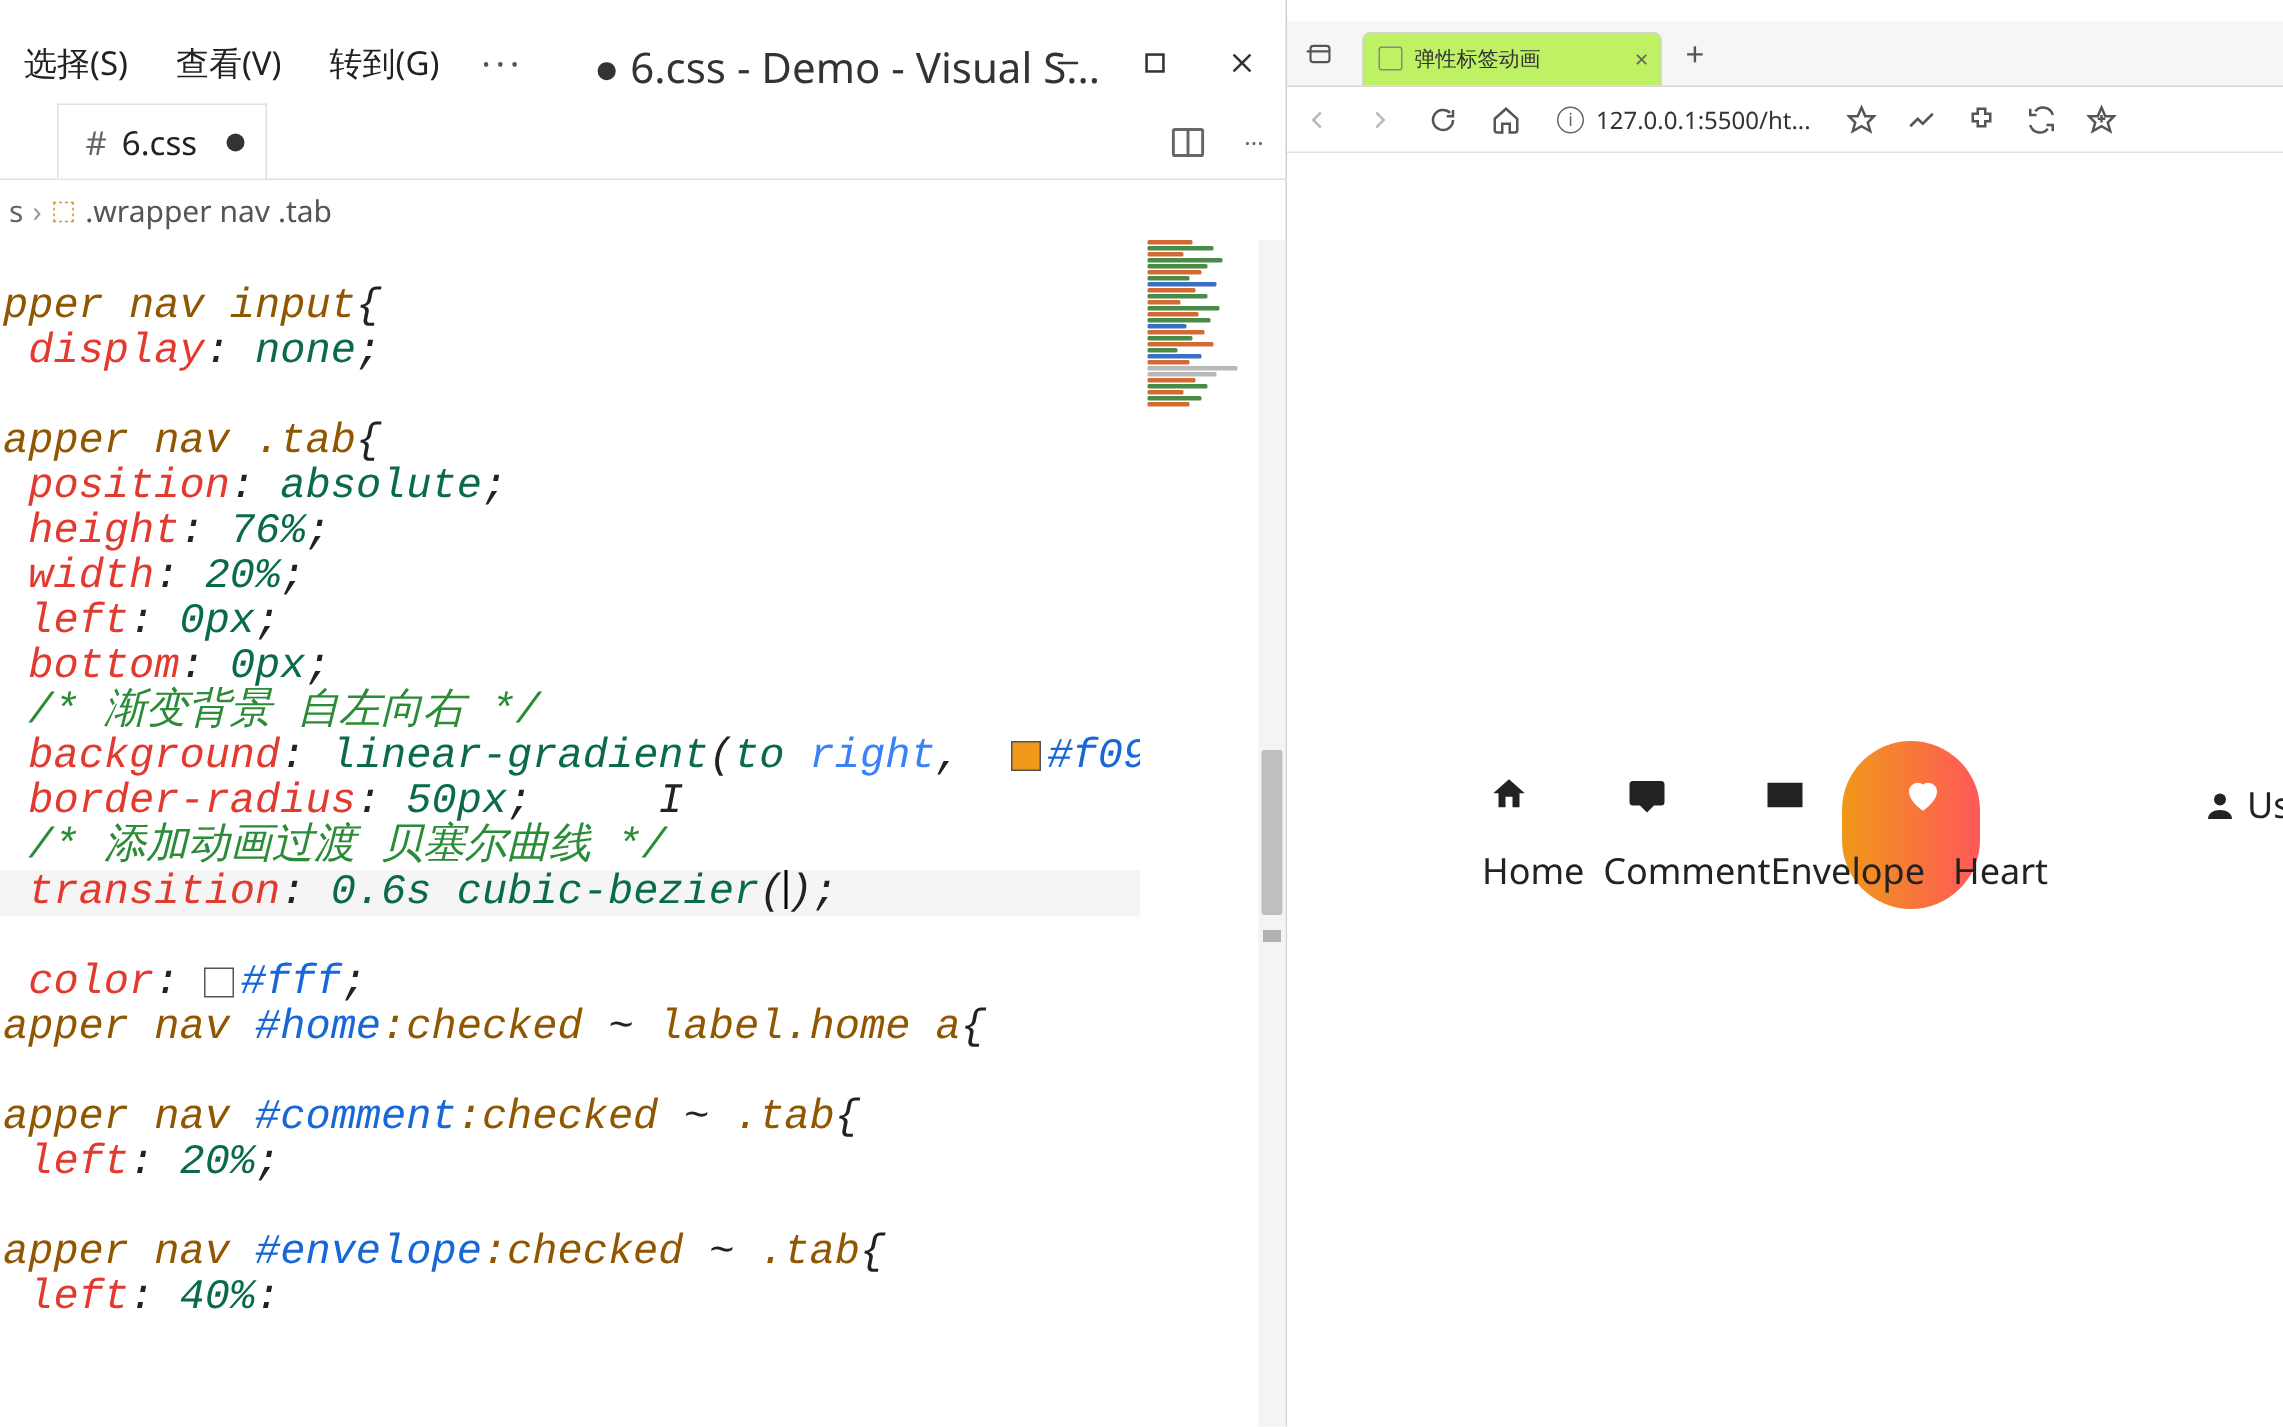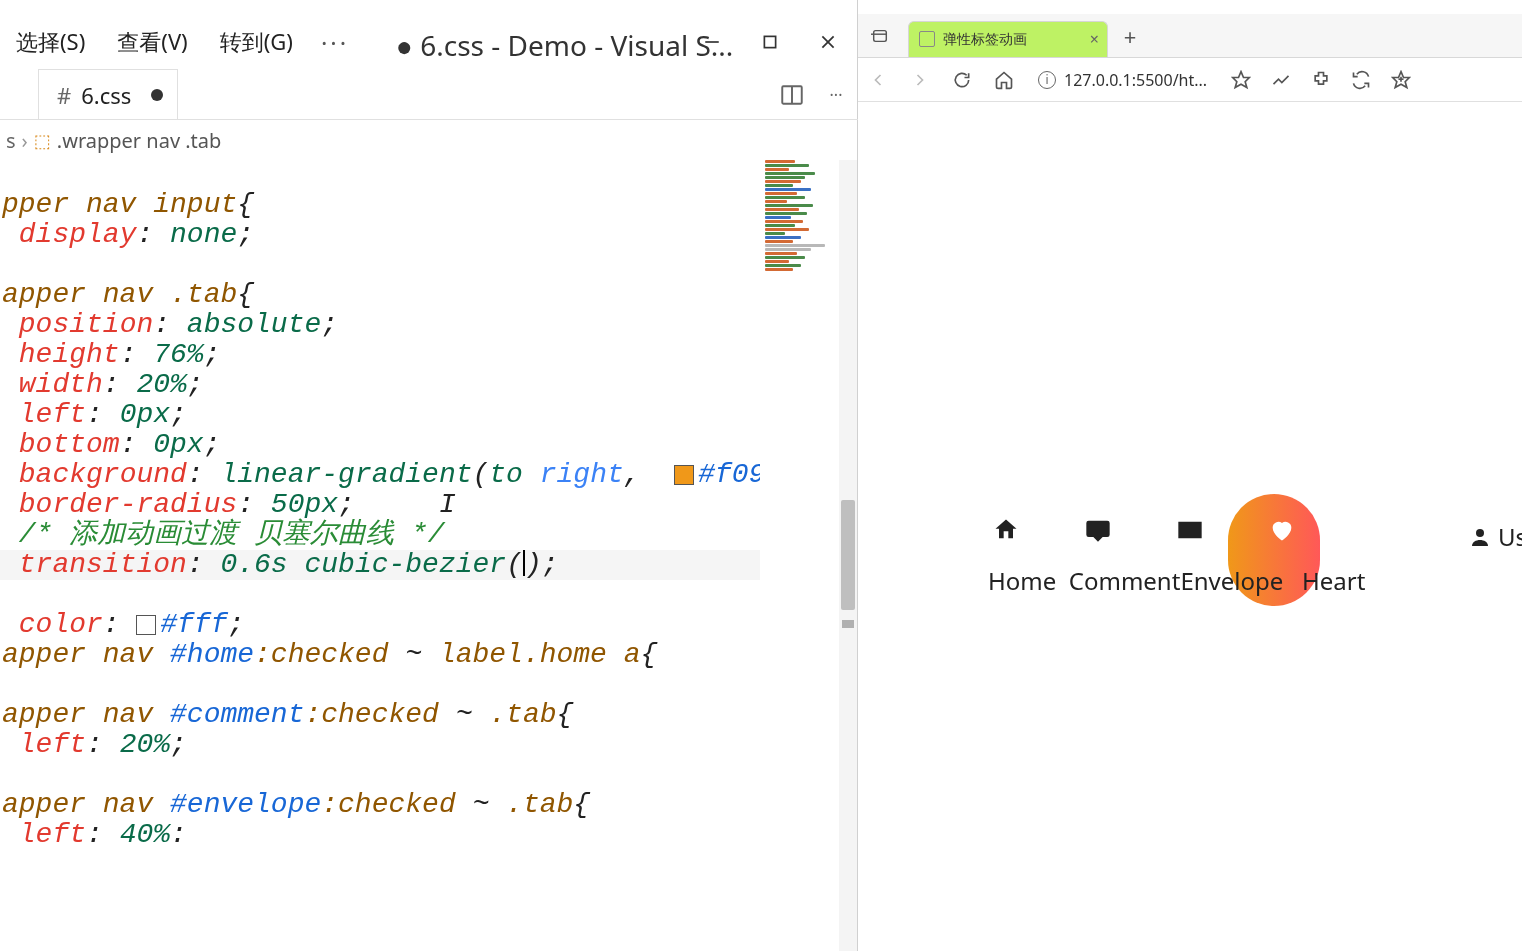--- a/index.html
+++ b/index.html
@@ -151,20 +151,21 @@
 <div class="code-line"> </div>
 <div class="code-line"><span class="t-sel">pper nav input</span><span class="t-punct">{</span></div>
 <div class="code-line"> <span class="t-prop">display</span><span class="t-punct">: </span><span class="t-val">none</span><span class="t-punct">;</span></div>
 <div class="code-line"> </div>
 <div class="code-line"><span class="t-sel">apper nav .tab</span><span class="t-punct">{</span></div>
 <div class="code-line"> <span class="t-prop">position</span><span class="t-punct">: </span><span class="t-val">absolute</span><span class="t-punct">;</span></div>
 <div class="code-line"> <span class="t-prop">height</span><span class="t-punct">: </span><span class="t-num">76%</span><span class="t-punct">;</span></div>
 <div class="code-line"> <span class="t-prop">width</span><span class="t-punct">: </span><span class="t-num">20%</span><span class="t-punct">;</span></div>
 <div class="code-line"> <span class="t-prop">left</span><span class="t-punct">: </span><span class="t-num">0px</span><span class="t-punct">;</span></div>
 <div class="code-line"> <span class="t-prop">bottom</span><span class="t-punct">: </span><span class="t-num">0px</span><span class="t-punct">;</span></div>
+<div class="code-line"> <span class="t-comment">/* 渐变背景 自左向右 */</span></div>
 <div class="code-line"> <span class="t-prop">background</span><span class="t-punct">: </span><span class="t-val">linear-gradient</span><span class="t-punct">(</span><span class="t-val">to</span> <span class="t-kw">right</span><span class="t-punct">,  </span><span class="color-sw" style="background:#f09819"></span><span class="t-hex">#f09819</span><span class="t-punct">,  </span><span class="color-sw" style="background:#ff5858"></span></div>
 <div class="code-line"> <span class="t-prop">border-radius</span><span class="t-punct">: </span><span class="t-num">50px</span><span class="t-punct">;     I</span></div>
 <div class="code-line"> <span class="t-comment">/* 添加动画过渡 贝塞尔曲线 */</span></div>
 <div class="code-line current-line"> <span class="t-prop">transition</span><span class="t-punct">: </span><span class="t-num">0.6s</span> <span class="t-val">cubic-bezier</span><span class="t-punct">(</span><span class="cursor"></span><span class="t-punct">);</span></div>
 <div class="code-line"> </div>
 <div class="code-line"> <span class="t-prop">color</span><span class="t-punct">: </span><span class="color-sw" style="background:#fff"></span><span class="t-hex">#fff</span><span class="t-punct">;</span></div>
 <div class="code-line"><span class="t-sel">apper nav </span><span class="t-id">#home</span><span class="t-sel">:checked</span><span class="t-punct"> ~ </span><span class="t-sel">label.home a</span><span class="t-punct">{</span></div>
 <div class="code-line"> </div>
 <div class="code-line"><span class="t-sel">apper nav </span><span class="t-id">#comment</span><span class="t-sel">:checked</span><span class="t-punct"> ~ </span><span class="t-class">.tab</span><span class="t-punct">{</span></div>
 <div class="code-line"> <span class="t-prop">left</span><span class="t-punct">: </span><span class="t-num">20%</span><span class="t-punct">;</span></div>

